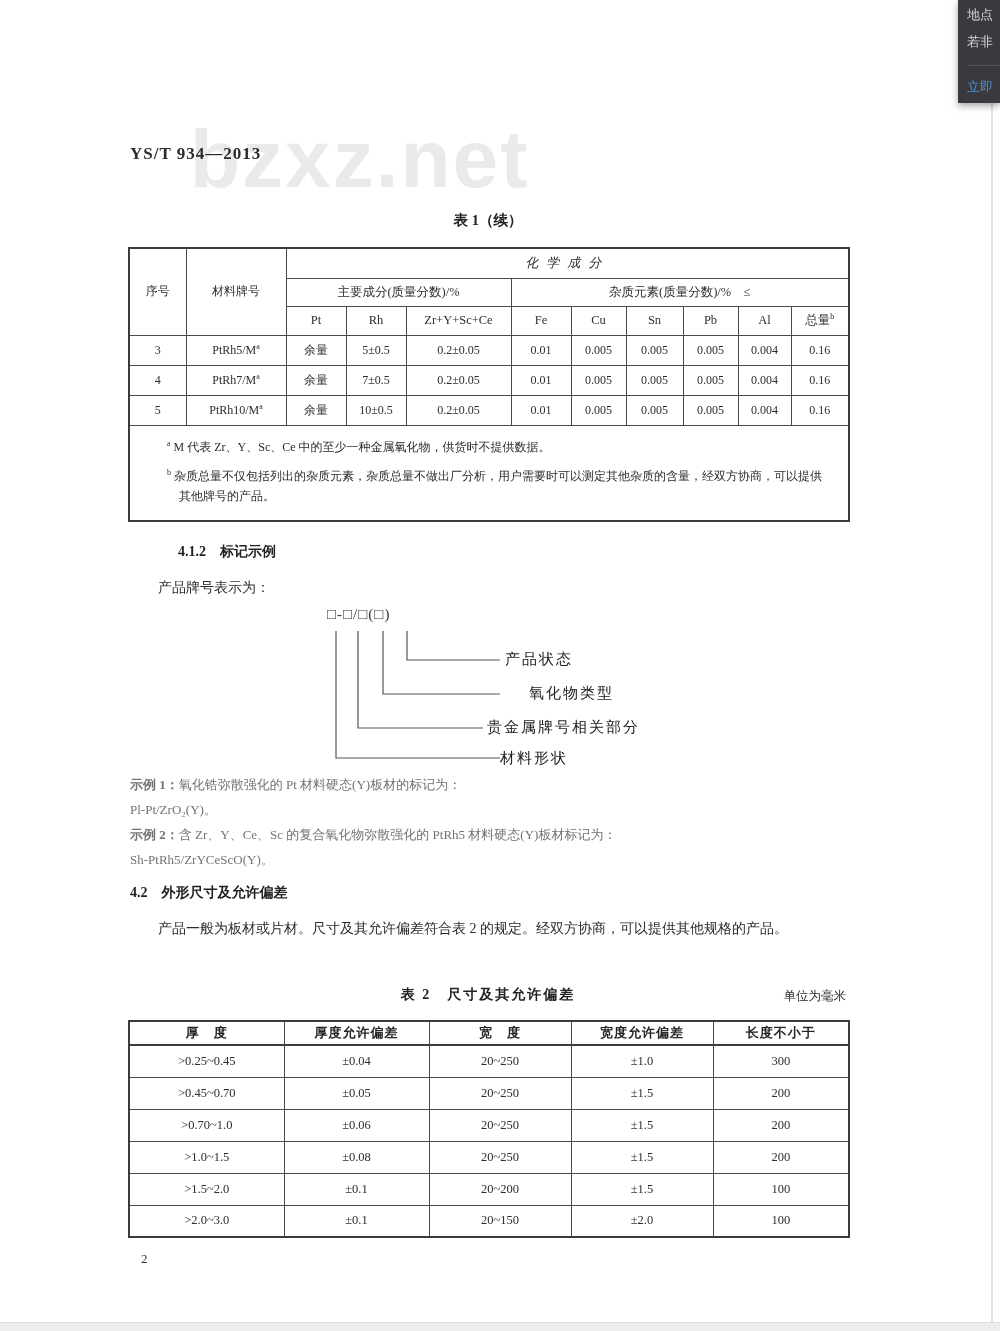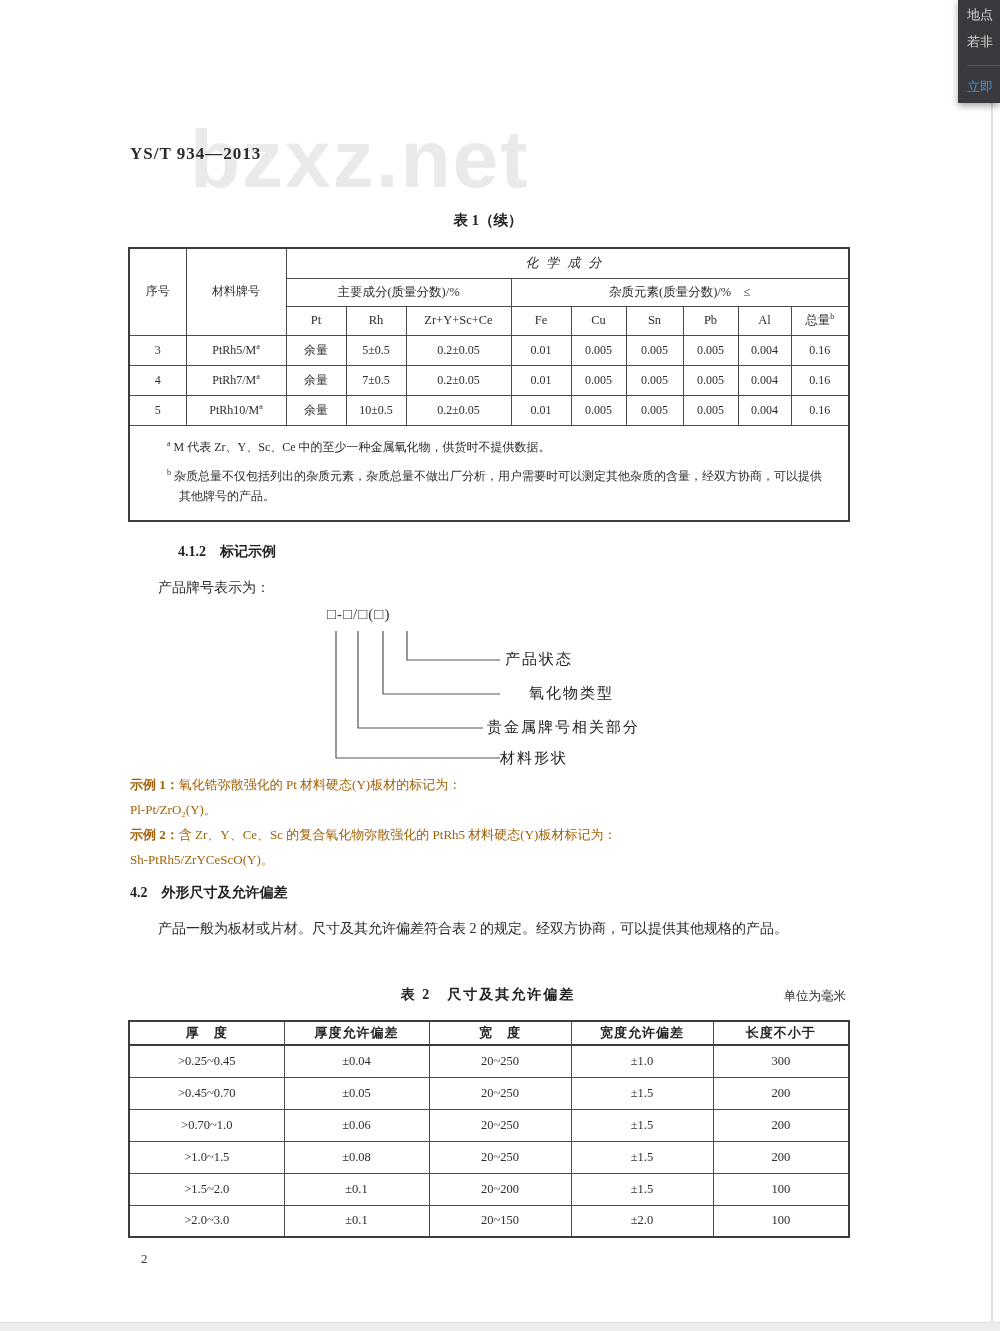--- a/index.html
+++ b/index.html
@@ -29,21 +29,21 @@
   sup { font-size:8px; }
 
   .sec-head { position:absolute; font-size:14px; font-weight:bold; color:#1f1f1f; }
   .sec-head .sec-num { margin-right:14px; }
   .intro-412 { position:absolute; left:158px; top:579px; font-size:14px; }
 
   .pattern { position:absolute; left:327px; top:606px; font-size:15px; letter-spacing:1px; color:#333; }
   .diagram-svg { position:absolute; left:320px; top:603px; }
   .diag-label { position:absolute; font-size:15px; color:#222; letter-spacing:2px; }
 
-  .example-line { position:absolute; left:130px; font-size:13px; color:#a16207; }
+  .example-line { position:absolute; left:130px; font-size:13px; color:#737373; }
   .example-line .ex-label { font-weight:bold; }
 
   .para-42 { position:absolute; left:130px; top:916px; width:724px; font-size:14px;
     line-height:26px; text-indent:2em; color:#2b2b2b; }
 
   .t2-captionrow { position:absolute; left:128px; top:986px; width:720px; height:20px; }
   .t2-caption { position:absolute; left:0; width:720px; text-align:center; font-size:14px;
     font-weight:bold; letter-spacing:2px; color:#222; }
   .t2-unit { position:absolute; right:2px; top:2px; font-size:12.5px; color:#2d2d2d; }
 

